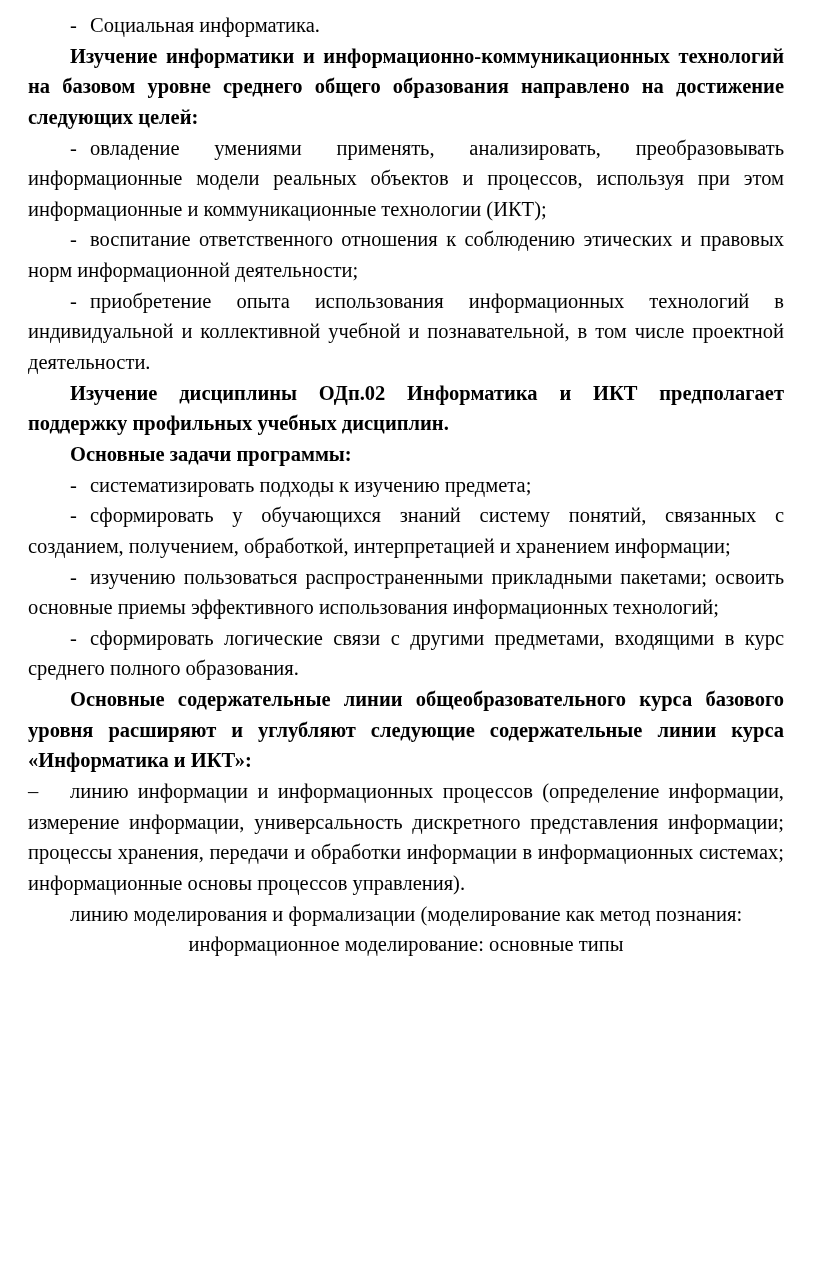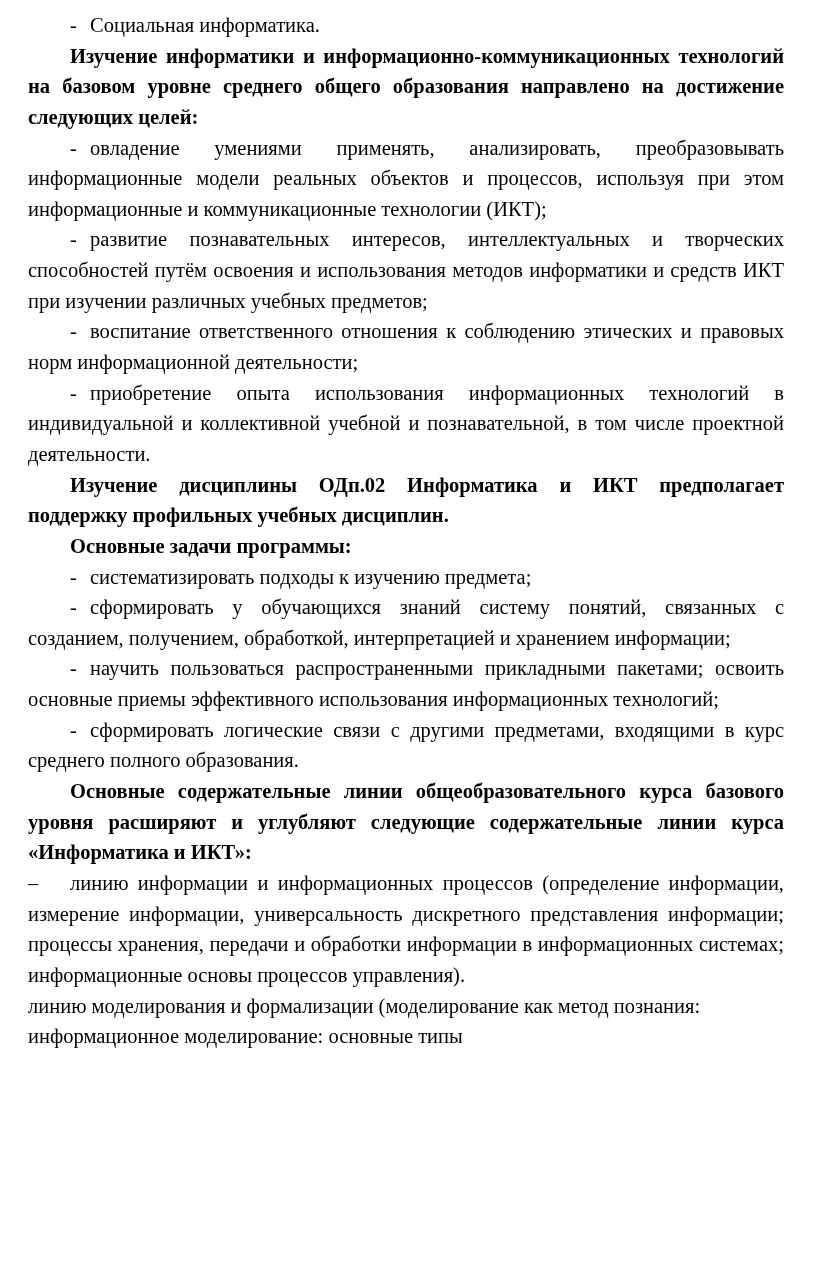--- a/index.html
+++ b/index.html
@@ -49,51 +49,50 @@
     text-align: left;
     padding-left: 42px;
     box-sizing: border-box;
   }
   .ndash {
     display: inline-block;
     width: 42px;
     text-indent: 0;
   }
   p.last {
-    text-align: left;
+    text-align: center;
   }
 </style>
 </head>
 <body>
 
 <div class="page">
   <div class="doc">
 
     <p class="bullet"><span class="dash-inner">-</span><span>Социальная информатика.</span></p>
 
     <p class="indent">Изучение информатики и информационно-коммуникационных технологий на базовом уровне среднего общего образования направлено на достижение следующих целей:</p>
 
 
     <p class="bullet"><span class="dash-inner">-</span><span>овладение умениями применять, анализировать, преобразовывать информационные модели реальных объектов и процессов, используя при этом информационные и коммуникационные технологии (ИКТ);</span></p>
 
-    <p class="bullet"><span class="dash-inner">-</span><span>развитие познавательных интересов, интеллектуальных и творческих способностей путём освоения и использования методов информатики и средств ИКТ при изучении различных учебных предметов;</span></p>
 
     <p class="bullet"><span class="dash-inner">-</span><span>воспитание ответственного отношения к соблюдению этических и правовых норм информационной деятельности;</span></p>
 
     <p class="bullet"><span class="dash-inner">-</span><span>приобретение опыта использования информационных технологий в индивидуальной и коллективной учебной и познавательной, в том числе проектной деятельности.</span></p>
 
     <p class="indent">Изучение дисциплины ОДп.02 Информатика и ИКТ предполагает поддержку профильных учебных дисциплин.</p>
 
     <p class="indent">Основные задачи программы:</p>
 
     <p class="bullet"><span class="dash-inner">-</span><span>систематизировать подходы к изучению предмета;</span></p>
 
     <p class="bullet"><span class="dash-inner">-</span><span>сформировать у обучающихся знаний систему понятий, связанных с созданием, получением, обработкой, интерпретацией и хранением информации;</span></p>
 
-    <p class="bullet"><span class="dash-inner">-</span><span>научить пользоваться распространенными прикладными пакетами; освоить основные приемы эффективного использования информационных технологий;</span></p>
+    <p class="bullet"><span class="dash-inner">-</span><span>изучению пользоваться распространенными прикладными пакетами; освоить основные приемы эффективного использования информационных технологий;</span></p>
 
     <p class="bullet"><span class="dash-inner">-</span><span>сформировать логические связи с другими предметами, входящими в курс среднего полного образования.</span></p>
 
     <p class="indent">Основные содержательные линии общеобразовательного курса базового уровня расширяют и углубляют следующие содержательные линии курса «Информатика и ИКТ»:</p>
 
     <p class="bullet"><span class="ndash">–</span><span>линию информации и информационных процессов (определение информации, измерение информации, универсальность дискретного представления информации; процессы хранения, передачи и обработки информации в информационных системах; информационные основы процессов управления).</span></p>
 
     <p class="last noindent">линию моделирования и формализации (моделирование как метод познания: информационное моделирование: основные типы</p>
 
   </div>

